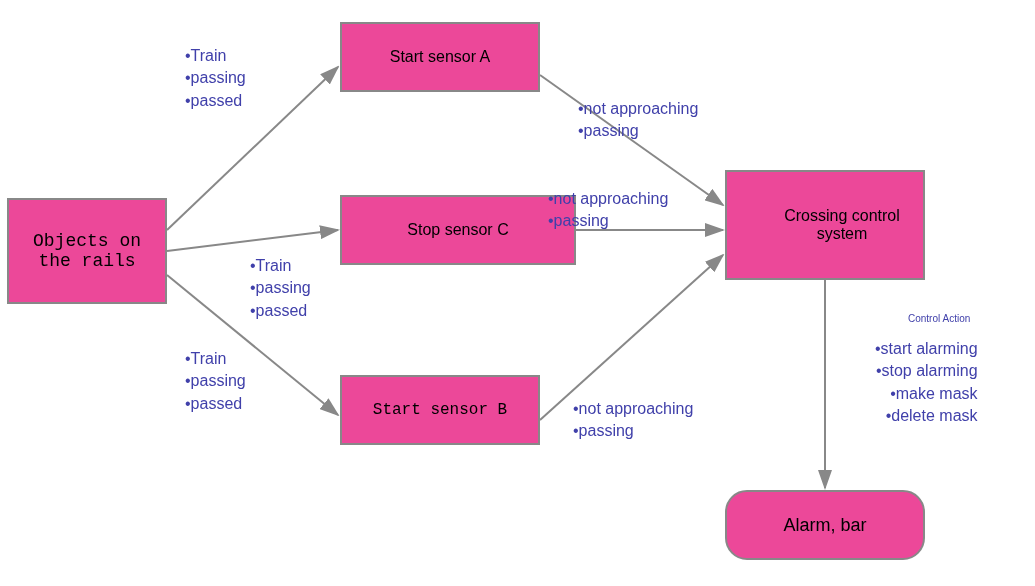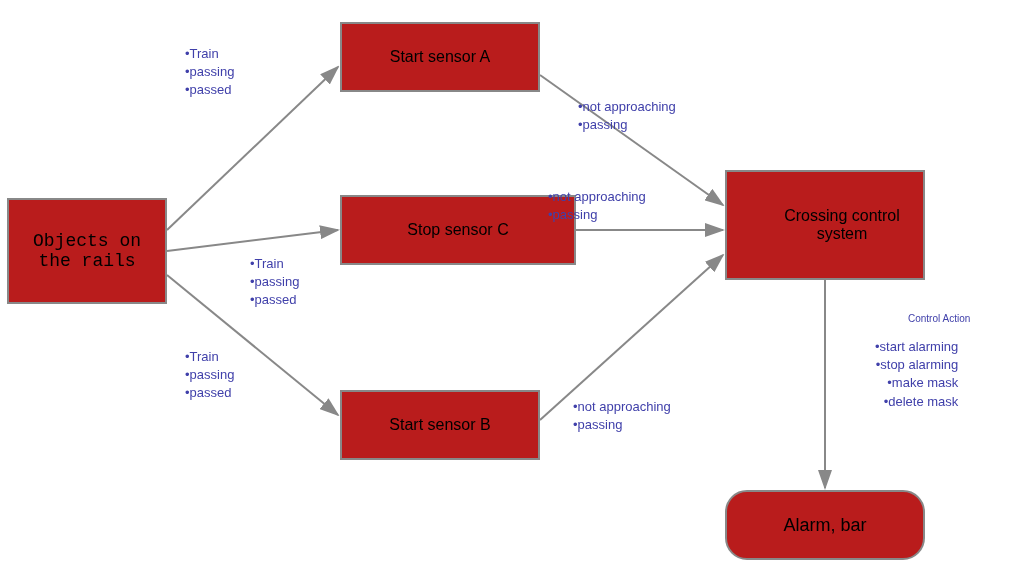--- a/index.html
+++ b/index.html
@@ -12,33 +12,33 @@
       position: relative;
     }
     .diagram-container {
       position: relative;
       width: 1035px;
       height: 586px;
     }
     .box {
       position: absolute;
       border: 2px solid #888;
-      background: #b91c1c;
+      background: #ec4899;
       display: flex;
       align-items: center;
       justify-content: center;
       text-align: center;
       font-size: 16px;
       color: #000;
       padding: 6px;
     }
     .label-text {
       position: absolute;
       color: #4040aa;
-      font-size: 13px;
+      font-size: 16px;
       line-height: 1.4;
     }
     svg.arrows {
       position: absolute;
       top: 0; left: 0;
       width: 1035px;
       height: 586px;
       pointer-events: none;
     }
   </style>
@@ -74,21 +74,21 @@
   </div>
 
   <div class="box" style="left:340px; top:22px; width:200px; height:70px;">
     <span>Start sensor   A</span>
   </div>
 
   <div class="box" style="left:340px; top:195px; width:236px; height:70px;">
     <span>Stop sensor   C</span>
   </div>
 
-  <div class="box" style="left:340px; top:390px; width:200px; height:70px;">
+  <div class="box" style="left:340px; top:375px; width:200px; height:70px;font-family:Liberation Mono, monospace;">
     <span>Start sensor   B</span>
   </div>
 
   <div class="box" style="left:725px; top:170px; width:200px; height:110px;padding-left:40px;">
     <span>Crossing control system</span>
   </div>
 
   <div class="box" style="left:725px; top:490px; width:200px; height:70px; font-size:18px;border-radius:22px;">
     <span>Alarm, bar</span>
   </div>

